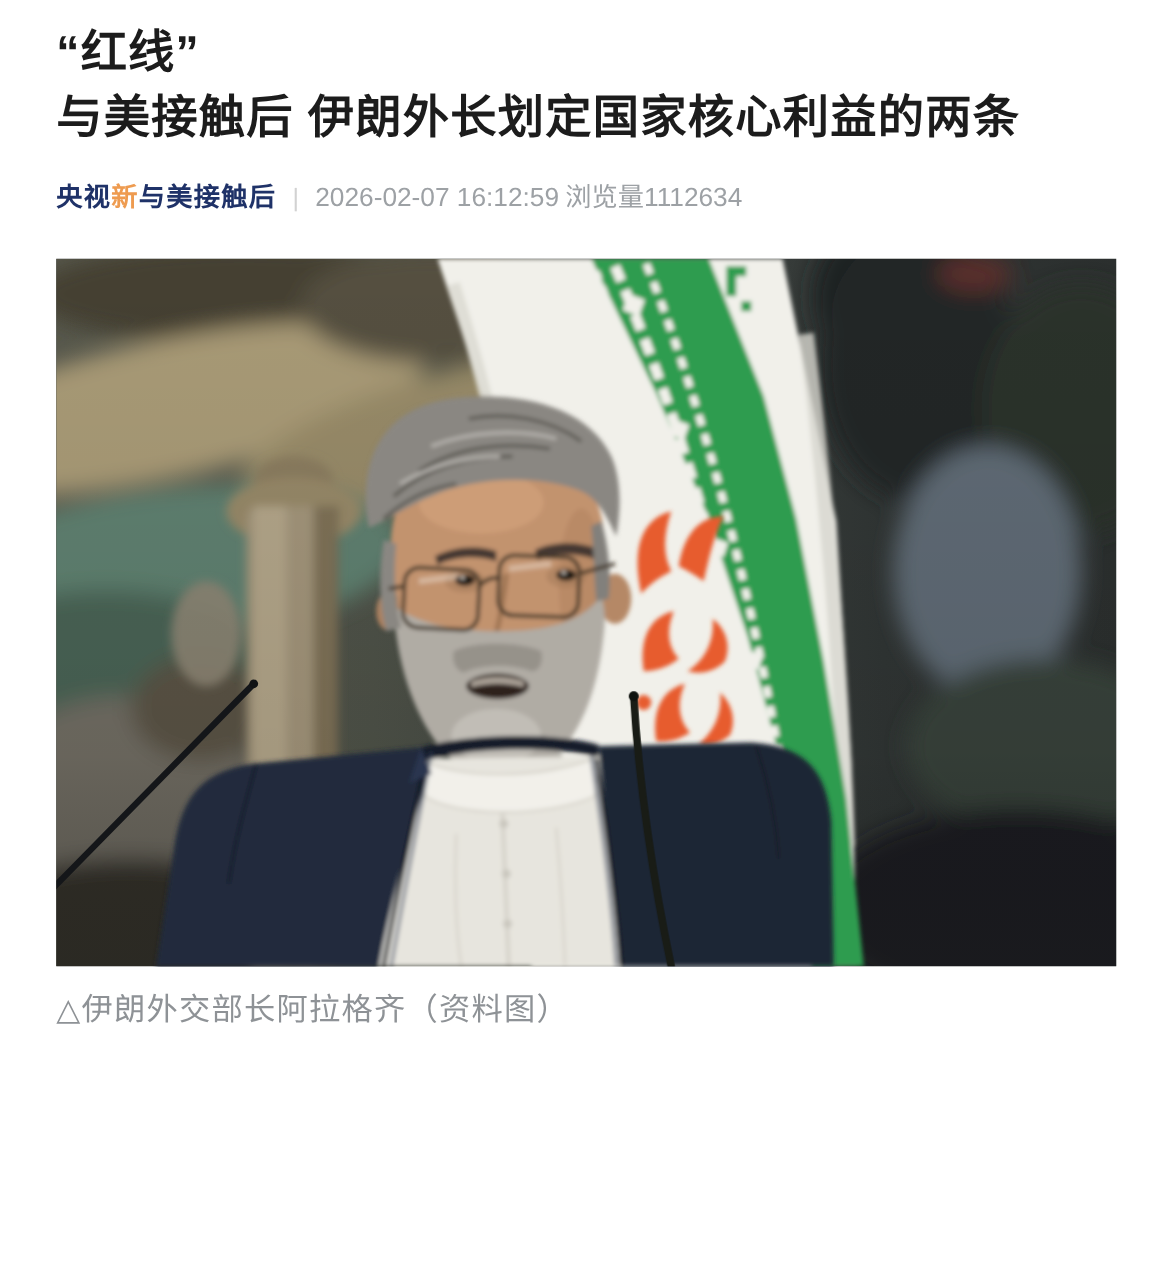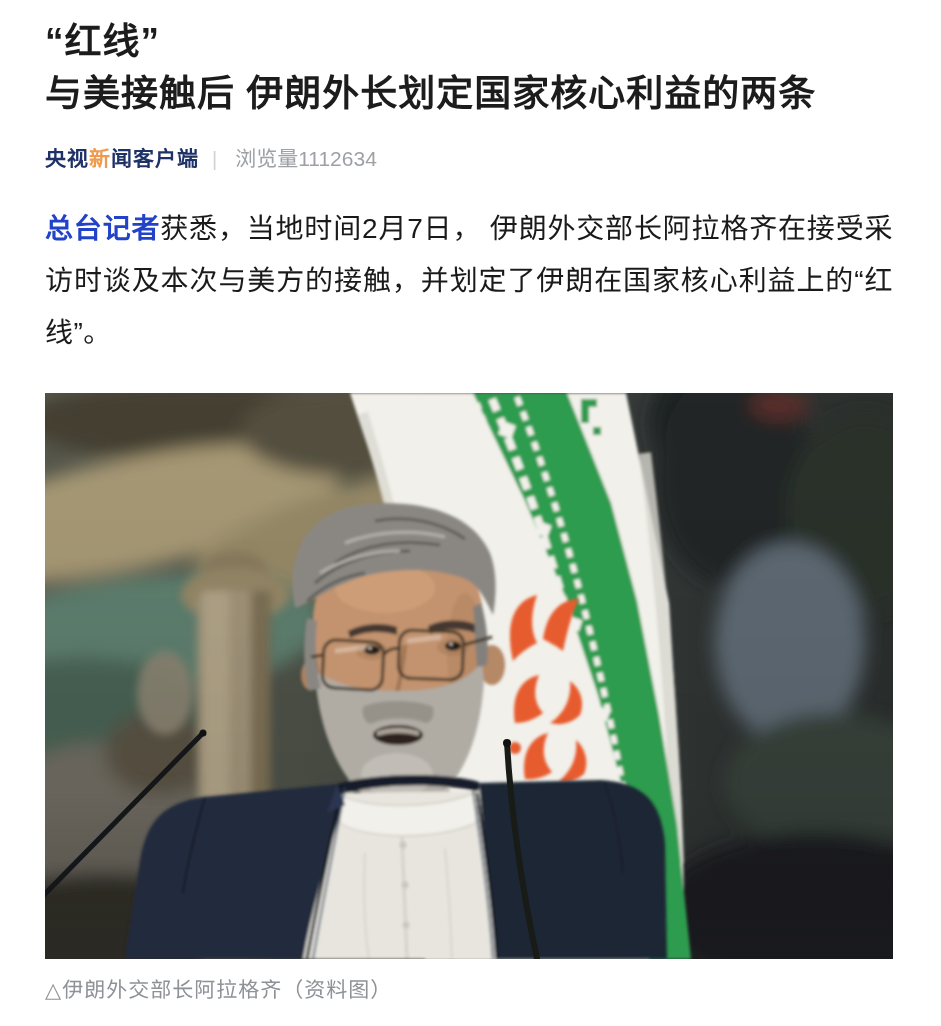--- a/index.html
+++ b/index.html
@@ -27,46 +27,46 @@
   .lead{
     margin:30px 0 0 0;
     font-size:28px;line-height:52px;color:#1a1a1a;
     letter-spacing:0.5px;text-align:justify;
   }
   .lead-link{color:var(--link-blue,#2242c8);font-weight:bold;text-decoration:none;cursor:pointer;}
   figure{margin:34px 0 0 0;}
   .photo{width:848px;height:566px;overflow:hidden;background:#3a3e3a;}
   .photo svg{display:block;width:848px;height:566px;}
   figcaption{
-    margin-top:14px;font-size:21px;letter-spacing:1px;
+    margin-top:14px;font-size:25px;letter-spacing:1px;
     color:var(--caption-gray,#8e9296);
   }
   
   .flag-green{fill:var(--flag-green,#2f9c50);}
   .flag-white{fill:#f1f0ea;}
   .emblem{fill:var(--emblem-red,#e75b2e);}
   .suit{fill:var(--suit-navy,#212a3c);}
 </style>
 </head>
 <body>
 
 <div class="page">
 
   <h1 class="title">
     <span>“红线”</span>
     <span>与美接触后 伊朗外长划定国家核心利益的两条</span>
   </h1>
 
   <div class="meta">
-    <span class="brand"><span>央视</span><span class="accent">新</span><span>闻客户端</span></span>
+    <span class="brand"><span>央视</span><span class="accent">新</span><span>与美接触后</span></span>
     <span class="sep">|</span>
+    <span class="meta-gray">2026-02-07 16:12:59</span>
     <span class="meta-gray views">浏览量1112634</span>
   </div>
 
-  <p class="lead"><a class="lead-link" href="#">总台记者</a><span>获悉，当地时间2月7日， 伊朗外交部长阿拉格齐在接受采访时谈及本次与美方的接触，并划定了伊朗在国家核心利益上的“红线”。</span></p>
 
   <figure>
     <div class="photo">
       <svg viewBox="0 0 848 566" xmlns="http://www.w3.org/2000/svg">
         <defs>
           <filter id="b8" x="-40%" y="-40%" width="180%" height="180%">
               <feGaussianBlur stdDeviation="9"></feGaussianBlur>
             </filter>
           <filter id="b4" x="-40%" y="-40%" width="180%" height="180%">
               <feGaussianBlur stdDeviation="4"></feGaussianBlur>

